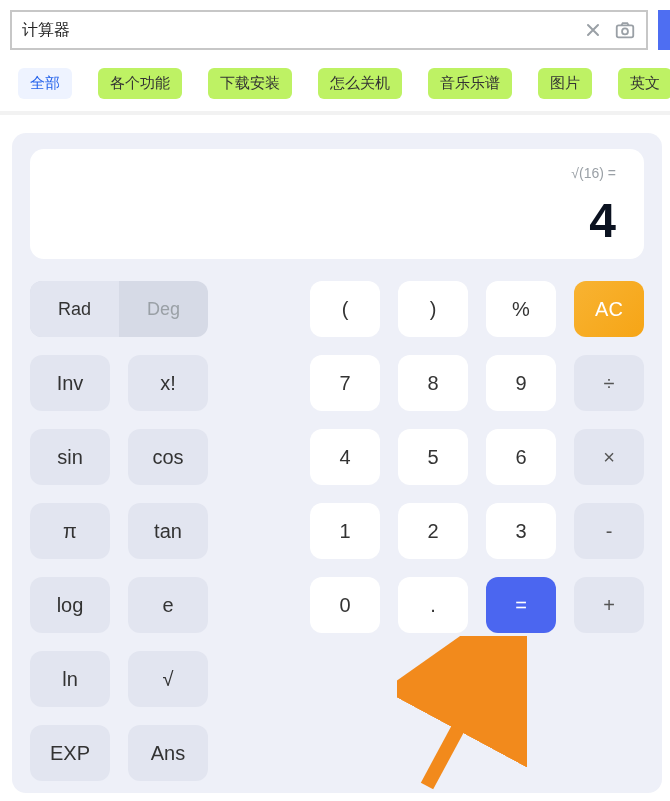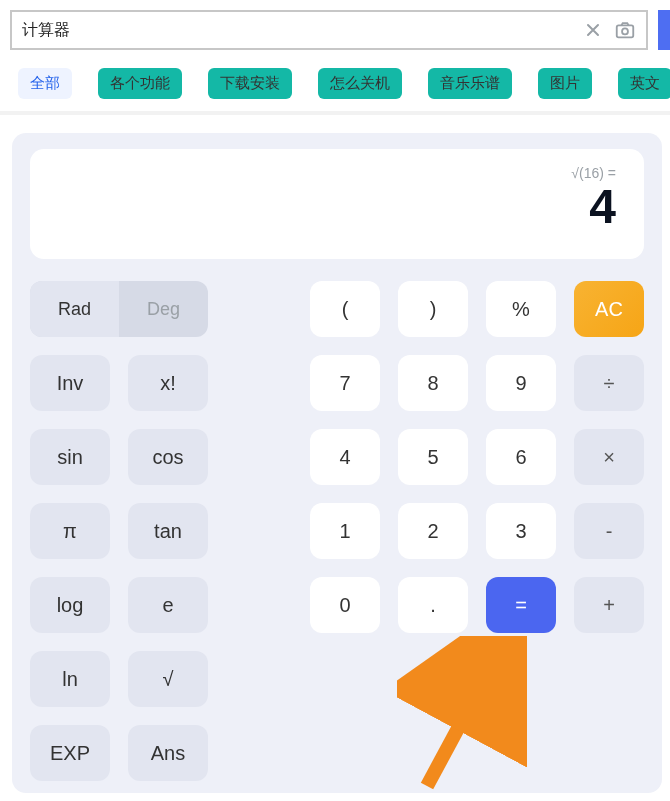--- a/index.html
+++ b/index.html
@@ -51,21 +51,21 @@
   
   .tabs {
     display: flex;
     gap: 26px;
     padding: 8px 18px 12px 18px;
     align-items: center;
   }
   .tab {
     font-size: 15px;
     color: #333;
-    background: #14b8a6;
+    background: #bef264;
     padding: 6px 12px;
     border-radius: 6px;
     cursor: pointer;
     white-space: nowrap;
   }
   .tab.active {
     color: #2563eb;
     background: #eef3ff;
   }
   .divider {
@@ -78,21 +78,21 @@
     margin: 18px 0 0 12px;
     width: 650px;
     background: #eef0f8;
     border-radius: 14px;
     padding: 16px 18px 0 18px;
     height: 660px;
   }
   .display {
     background: #fff;
     border-radius: 14px;
-    padding: 16px 28px 28px 28px;
+    padding: 16px 28px 14px 28px;
     text-align: right;
     height: 110px;
     display: flex;
     flex-direction: column;
     justify-content: space-between;
   }
   .expr {
     font-size: 14px;
     color: #9aa0a6;
   }

